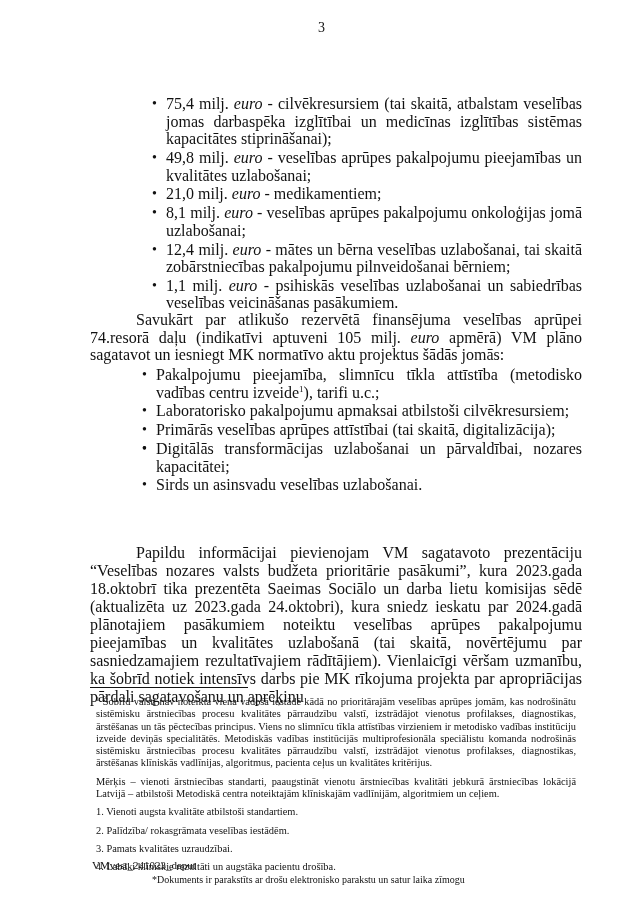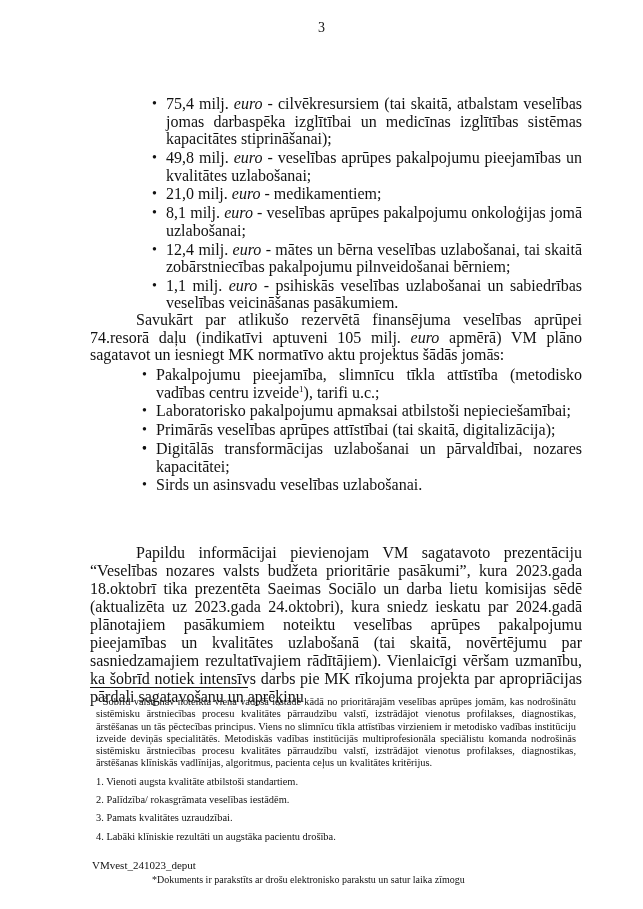--- a/index.html
+++ b/index.html
@@ -83,21 +83,21 @@
 
 <p class="para body-text" id="para-1"><span>Savukārt par atlikušo rezervētā finansējuma veselības aprūpei 74.resorā daļu (indikatīvi aptuveni 105 milj. </span><em>euro</em><span> apmērā) VM plāno sagatavot un iesniegt MK normatīvo aktu projektus šādās jomās:</span></p>
 
 <ul class="list body-text" id="list-2">
   <li>
     <span class="bullet">•</span>
     <span>Pakalpojumu pieejamība, slimnīcu tīkla attīstība (metodisko vadības centru izveide</span><sup>1</sup><span>), tarifi u.c.;</span>
   </li>
   <li>
     <span class="bullet">•</span>
-    <span>Laboratorisko pakalpojumu apmaksai atbilstoši nepieciešamībai;</span>
+    <span>Laboratorisko pakalpojumu apmaksai atbilstoši cilvēkresursiem;</span>
   </li>
   <li>
     <span class="bullet">•</span>
     <span>Primārās veselības aprūpes attīstībai (tai skaitā, digitalizācija);</span>
   </li>
   <li>
     <span class="bullet">•</span>
   </li>
   <li>
     <span class="bullet">•</span>
@@ -108,20 +108,21 @@
     <span>Sirds un asinsvadu veselības uzlabošanai.</span>
   </li>
 </ul>
 
 <p class="para body-text" id="para-2">Papildu informācijai pievienojam VM sagatavoto prezentāciju “Veselības nozares valsts budžeta prioritārie pasākumi”, kura 2023.gada 18.oktobrī tika prezentēta Saeimas Sociālo un darba lietu komisijas sēdē (aktualizēta uz 2023.gada 24.oktobri), kura sniedz ieskatu par 2024.gadā plānotajiem pasākumiem noteiktu veselības aprūpes pakalpojumu pieejamības un kvalitātes uzlabošanā (tai skaitā, novērtējumu par sasniedzamajiem rezultatīvajiem rādītājiem). Vienlaicīgi vēršam uzmanību, ka šobrīd notiek intensīvs darbs pie MK rīkojuma projekta par apropriācijas pārdali sagatavošanu un aprēķinu</p>
 
 <div class="footnote-sep"></div>
 
 <div class="footnotes">
   <p><sup>1</sup><span> Šobrīd valstī nav noteikta viena vadošā iestādē kādā no prioritārajām veselības aprūpes jomām, kas nodrošinātu sistēmisku ārstniecības procesu kvalitātes pārraudzību valstī, izstrādājot vienotus profilakses, diagnostikas, ārstēšanas un tās pēctecības principus. Viens no slimnīcu tīkla attīstības virzieniem ir metodisko vadības institūciju izveide deviņās specialitātēs. Metodiskās vadības institūcijās  multiprofesionāla speciālistu komanda nodrošinās sistēmisku ārstniecības procesu kvalitātes pārraudzību valstī, izstrādājot vienotus profilakses, diagnostikas, ārstēšanas klīniskās vadlīnijas, algoritmus, pacienta ceļus un kvalitātes kritērijus.</span></p>
+  <p>Mērķis – vienoti ārstniecības standarti, paaugstināt vienotu ārstniecības kvalitāti jebkurā ārstniecības lokācijā Latvijā – atbilstoši Metodiskā centra noteiktajām klīniskajām vadlīnijām, algoritmiem un ceļiem.</p>
   <p>1. Vienoti augsta kvalitāte atbilstoši standartiem.</p>
   <p>2. Palīdzība/ rokasgrāmata veselības iestādēm.</p>
   <p>3. Pamats kvalitātes uzraudzībai.</p>
   <p>4. Labāki klīniskie rezultāti un augstāka pacientu drošība.</p>
 </div>
 
 <div class="doc-id">VMvest_241023_deput</div>
 <div class="signature-note">*Dokuments ir parakstīts ar drošu elektronisko parakstu un satur laika zīmogu</div>
 
 </body></html>

